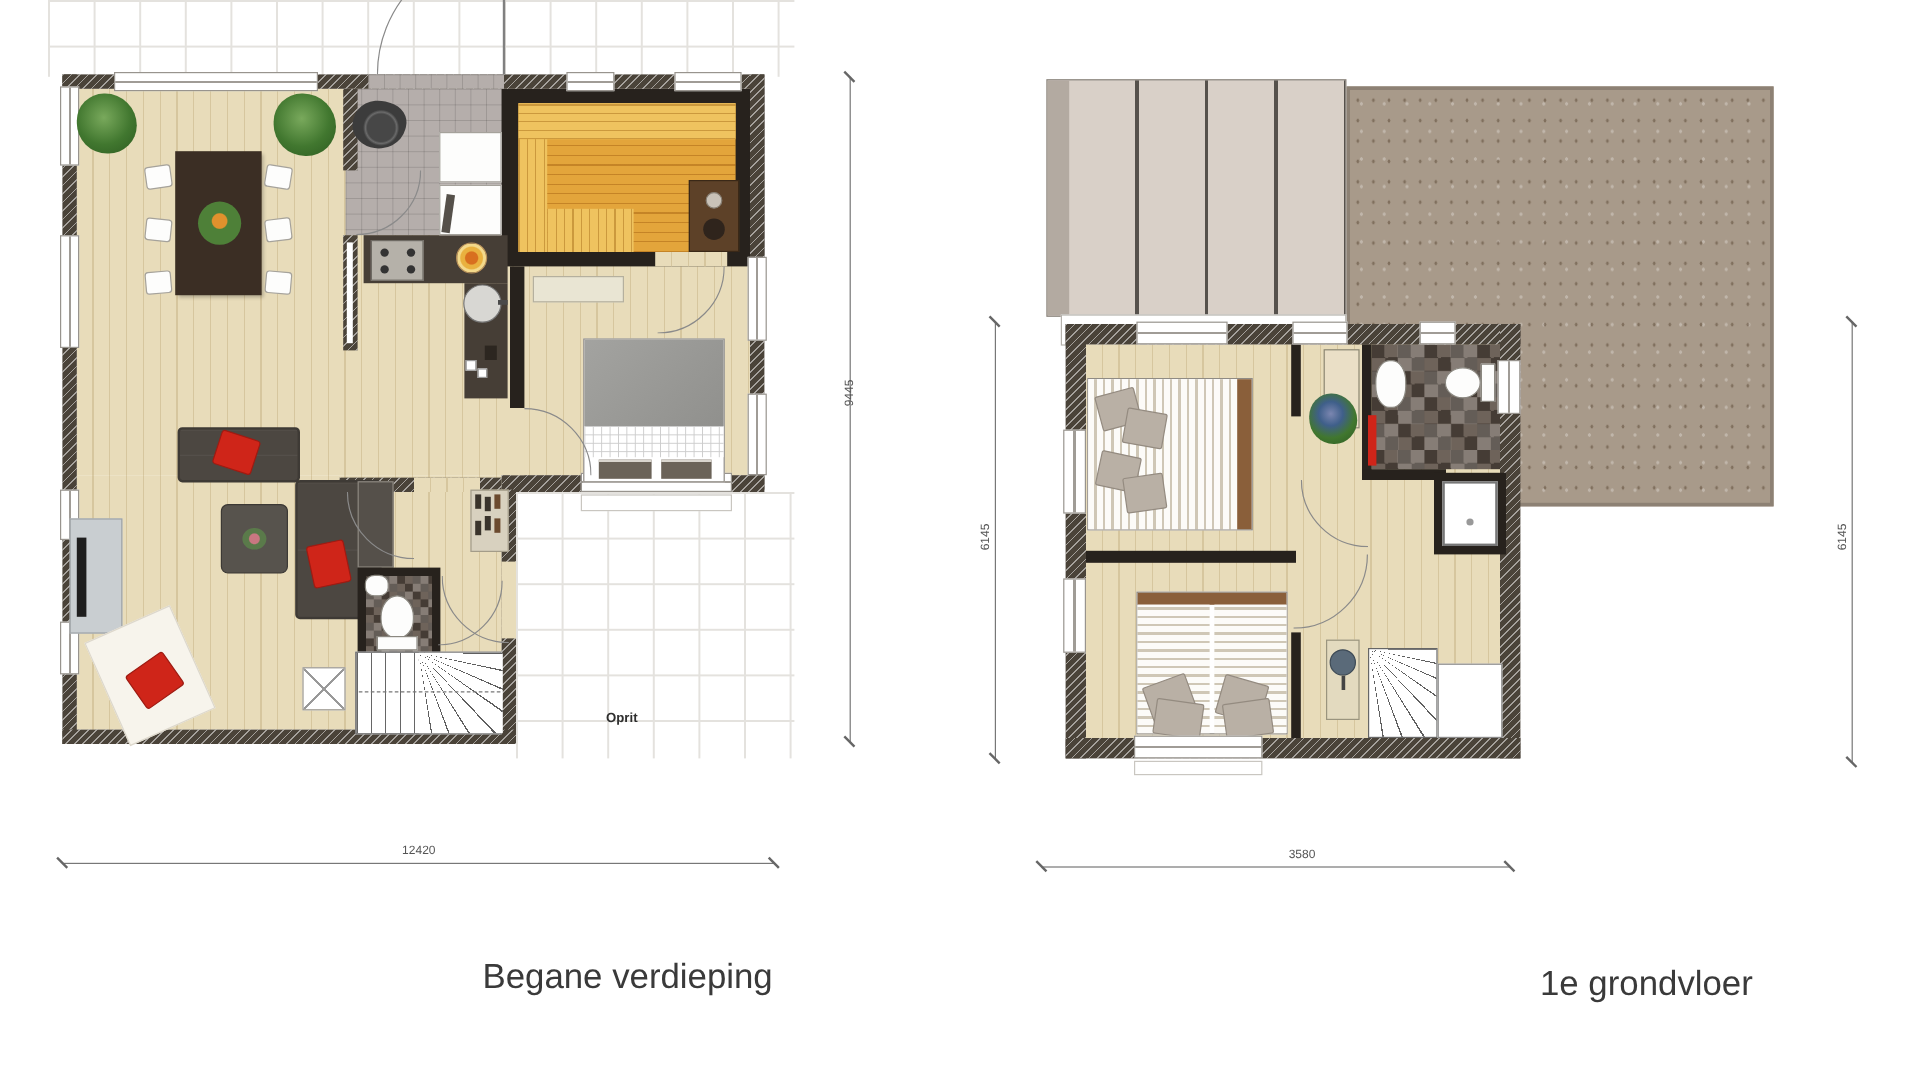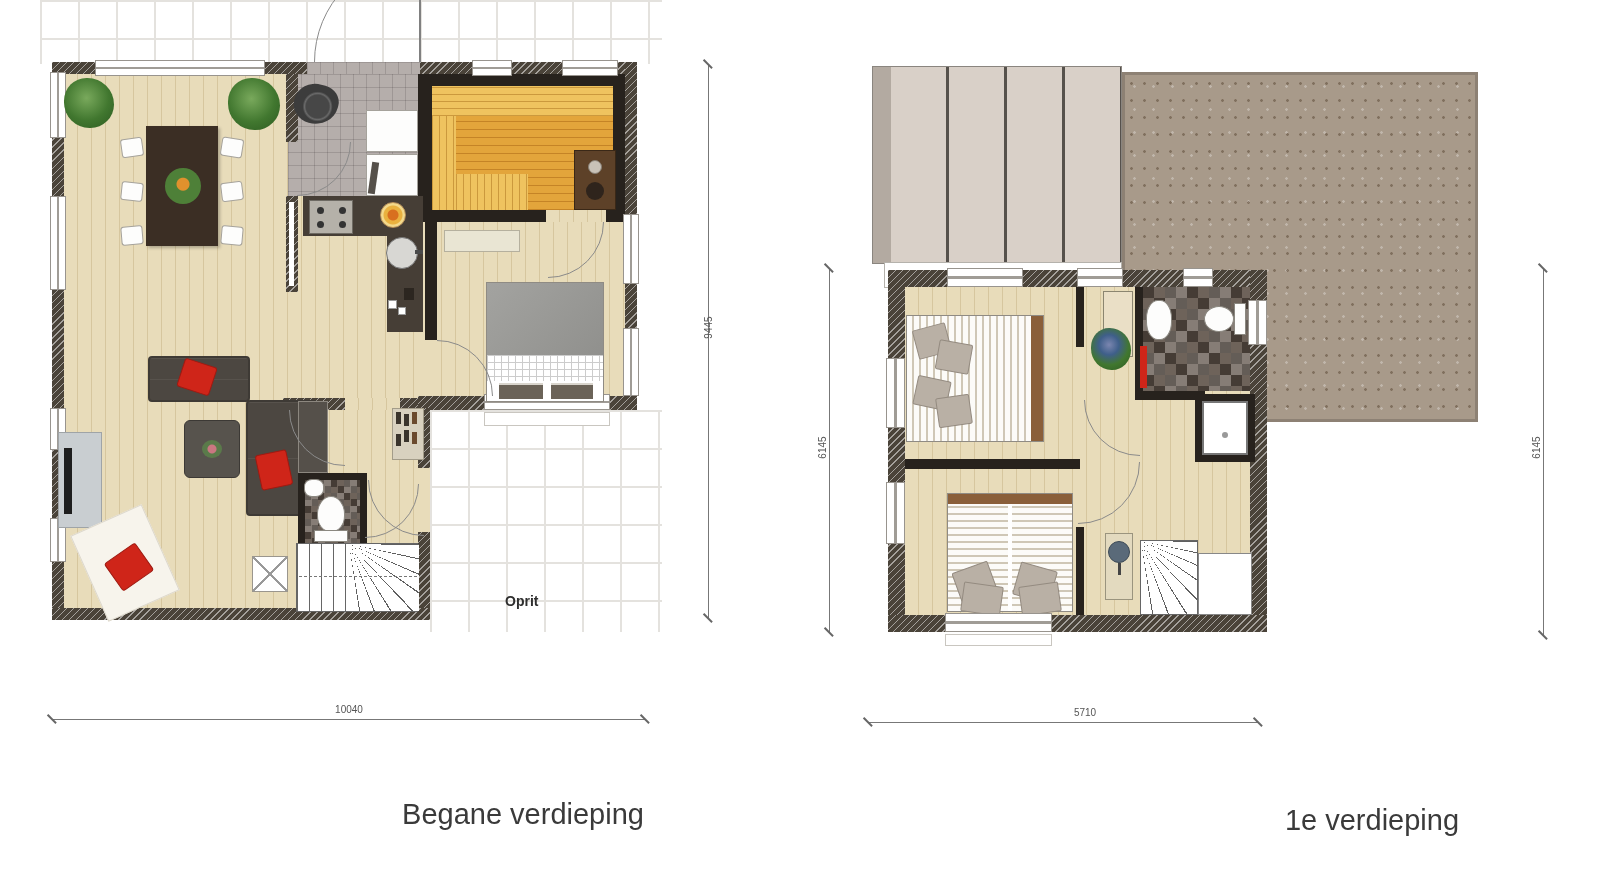--- a/index.html
+++ b/index.html
@@ -25,21 +25,21 @@
   .fan{background-color:#fff;background-image:repeating-conic-gradient(from 90deg at 0% 0%,#5f5f5f 0deg .9deg,transparent .9deg 11.5deg);}
   .striped-v{background-color:#fbfaf7;background-image:repeating-linear-gradient(90deg,#fcfbf8 0 5px,#cfc7b6 5px 7px);}
   .striped-h{background-color:#fbfaf7;background-image:repeating-linear-gradient(0deg,#fcfbf8 0 5px,#cfc7b6 5px 7px);}
   .plant{border-radius:46% 54% 48% 52%;background:radial-gradient(circle at 45% 40%,#79a95c 0%,#41772f 55%,#2c5a20 100%);}
   .white-f{background:var(--furniture_white);border:1px solid #a5a29b;}
   .dimline{background:#777;}
   .tick{position:absolute;width:12px;height:1.5px;background:#666;transform:rotate(45deg);}
   .dimlabel{position:absolute;font-size:10px;color:#555;text-align:center;}
   .rot{transform:rotate(-90deg);transform-origin:center;}
   .title{position:absolute;font-size:29px;color:var(--text);text-align:center;}
-  .oprit{position:absolute;font-size:14px;font-weight:bold;color:#2f2f2f;}
+  .oprit{position:absolute;font-size:11px;font-weight:bold;color:#2f2f2f;}
   .sofa{background:var(--sofa);border:2px solid #3e3a35;border-radius:4px;background-image:linear-gradient(rgba(255,255,255,.06) 1px,transparent 1px);background-size:100% 50%;}
 </style>
 </head>
 <body>
 
 <div class="canvas">
 
   <div>
 
     <div class="abs tiles" style="left:40px;top:0;width:622px;height:64px;"></div>
@@ -234,39 +234,39 @@
 
     <div class="abs arc" style="left:1084px;top:344px;width:112px;height:112px;clip-path:inset(50% 50% 0 0);"></div>
     <div class="abs arc" style="left:1016px;top:400px;width:124px;height:124px;clip-path:inset(50% 0 0 50%);"></div>
   </div>
 
   <div>
 
     <div class="abs dimline" style="left:52px;top:719px;width:593px;height:1px;"></div>
     <div class="tick" style="left:46px;top:718px;"></div>
     <div class="tick" style="left:639px;top:718px;"></div>
-    <div class="dimlabel" style="left:319px;top:704px;width:60px;">10040</div>
+    <div class="dimlabel" style="left:319px;top:704px;width:60px;">12420</div>
 
     <div class="abs dimline" style="left:708px;top:64px;width:1px;height:554px;"></div>
     <div class="tick" style="left:702px;top:63px;"></div>
     <div class="tick" style="left:702px;top:617px;"></div>
     <div class="dimlabel rot" style="left:682px;top:322px;width:52px;">9445</div>
 
     <div class="abs dimline" style="left:868px;top:722px;width:390px;height:1px;"></div>
     <div class="tick" style="left:862px;top:721px;"></div>
     <div class="tick" style="left:1252px;top:721px;"></div>
-    <div class="dimlabel" style="left:1055px;top:707px;width:60px;">5710</div>
+    <div class="dimlabel" style="left:1055px;top:707px;width:60px;">3580</div>
 
     <div class="abs dimline" style="left:829px;top:268px;width:1px;height:364px;"></div>
     <div class="tick" style="left:823px;top:267px;"></div>
     <div class="tick" style="left:823px;top:631px;"></div>
     <div class="dimlabel rot" style="left:796px;top:442px;width:52px;">6145</div>
 
     <div class="abs dimline" style="left:1543px;top:268px;width:1px;height:367px;"></div>
     <div class="tick" style="left:1537px;top:267px;"></div>
     <div class="tick" style="left:1537px;top:634px;"></div>
     <div class="dimlabel rot" style="left:1510px;top:442px;width:52px;">6145</div>
 
     <div class="title" style="left:328px;top:798px;width:390px;">Begane verdieping</div>
-    <div class="title" style="left:1232px;top:804px;width:280px;">1e verdieping</div>
+    <div class="title" style="left:1232px;top:804px;width:280px;">1e grondvloer</div>
   </div>
 
 </div>
 
 </body></html>

